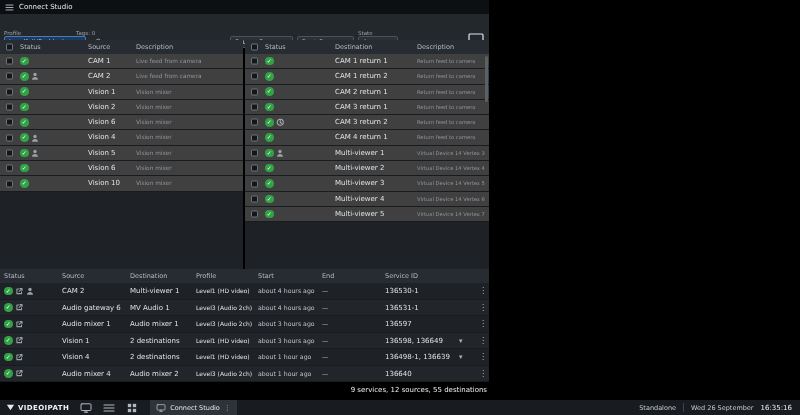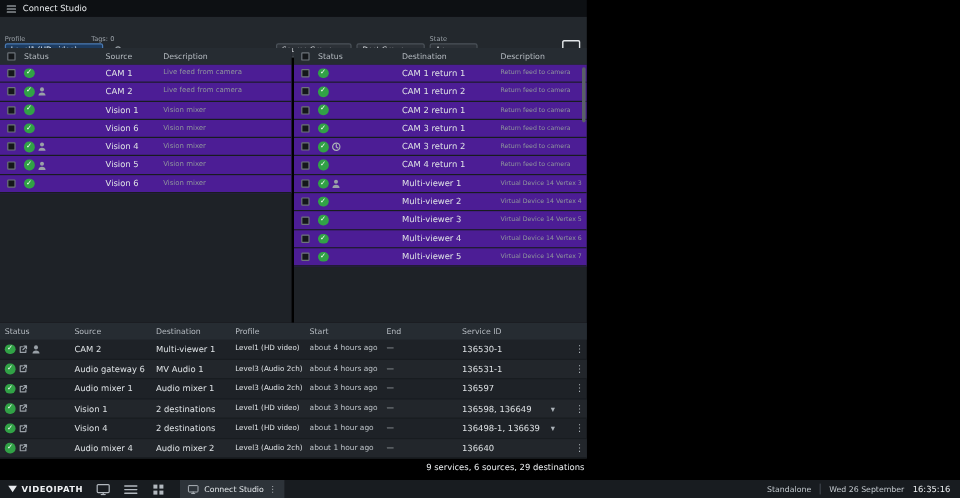--- a/index.html
+++ b/index.html
@@ -35,21 +35,21 @@
 .screen-icon svg{display:block;width:100%;height:100%}
 .st{fill:none;stroke:currentColor;stroke-width:1.2;stroke-linecap:round;stroke-linejoin:round}
 
 
 .panel{position:absolute;top:40px;height:229px;background:#1e2227;overflow:hidden}
 .panel-left{left:0;width:243px}
 .panel-right{left:245px;width:244px}
 .phead{position:relative;height:14px;background:#262c32;font-size:6.5px;color:#b5bbc1}
 .phead .col{position:absolute;top:0;line-height:14px;cursor:pointer}
 .p-rows{position:absolute;top:14px;left:0;right:0}
-.row{position:relative;height:15.3px;border-bottom:1px solid #181c20;background:#4c1d95;cursor:pointer}
+.row{position:relative;height:15.3px;border-bottom:1px solid #181c20;background:#404040;cursor:pointer}
 .cb{position:absolute;left:6px;top:50%;transform:translateY(-50%);width:7px;height:7px;border:1px solid #6d747b;border-radius:1px;background:#14171a;cursor:pointer}
 .cell{position:absolute;top:0;height:100%;line-height:15.3px;white-space:nowrap}
 .c-status{left:20px;display:flex;align-items:center;gap:2px}
 .c-name{font-size:7px;color:#dee2e5}
 .c-desc{font-size:5.8px;color:#8e959c}
 .col-status{left:20px}
 .panel-left .c-name,.panel-left .col-name{left:88px}
 .panel-left .c-desc,.panel-left .col-desc{left:136px}
 .panel-right .c-name,.panel-right .col-name{left:90px}
 .panel-right .c-desc,.panel-right .col-desc{left:172px}
@@ -189,20 +189,28 @@
 
         <div class="row">
           <span class="cb"></span>
           <span class="cell c-status">
             <span class="ic ic-check">✓</span>
           </span>
           <span class="cell c-name">Vision 1</span>
           <span class="cell c-desc">Vision mixer</span>
         </div>
 
+        <div class="row">
+          <span class="cb"></span>
+          <span class="cell c-status">
+            <span class="ic ic-check">✓</span>
+          </span>
+          <span class="cell c-name">Vision 2</span>
+          <span class="cell c-desc">Vision mixer</span>
+        </div>
 
         <div class="row">
           <span class="cb"></span>
           <span class="cell c-status">
             <span class="ic ic-check">✓</span>
           </span>
           <span class="cell c-name">Vision 6</span>
           <span class="cell c-desc">Vision mixer</span>
         </div>
 
@@ -241,20 +249,28 @@
           <span class="cell c-status">
             <span class="ic ic-check">✓</span>
           </span>
           <span class="cell c-name">Vision 6</span>
           <span class="cell c-desc">Vision mixer</span>
         </div>
 
 
 
 
+        <div class="row">
+          <span class="cb"></span>
+          <span class="cell c-status">
+            <span class="ic ic-check">✓</span>
+          </span>
+          <span class="cell c-name">Vision 10</span>
+          <span class="cell c-desc">Vision mixer</span>
+        </div>
       </div>
   </div>
 
   <div class="panel panel-right">
     <div class="phead">
       <span class="cb"></span>
       <span class="col col-status">Status</span>
       <span class="col col-name">Destination</span>
       <span class="col col-desc">Description</span>
     </div>
@@ -510,21 +526,21 @@
           <span class="cell co-profile">Level3 (Audio 2ch)</span>
           <span class="cell co-start">about 1 hour ago</span>
           <span class="cell co-end">—</span>
           <span class="cell co-service">136640</span>
 
           <span class="kebab">⋮</span>
         </div>
       </div>
   </div>
 
-  <div class="summary">9 services, 6 sources, 29 destinations</div>
+  <div class="summary">9 services, 12 sources, 55 destinations</div>
 
   <div class="footer">
     <span class="brand">
       <span class="brand-mark">
         <svg viewBox="0 0 10 10">
             <path d="M1 2l4 6 4-6z" fill="currentColor"></path>
           </svg>
       </span>
       <span class="brand-text">VIDEOIPATH</span>
     </span>

